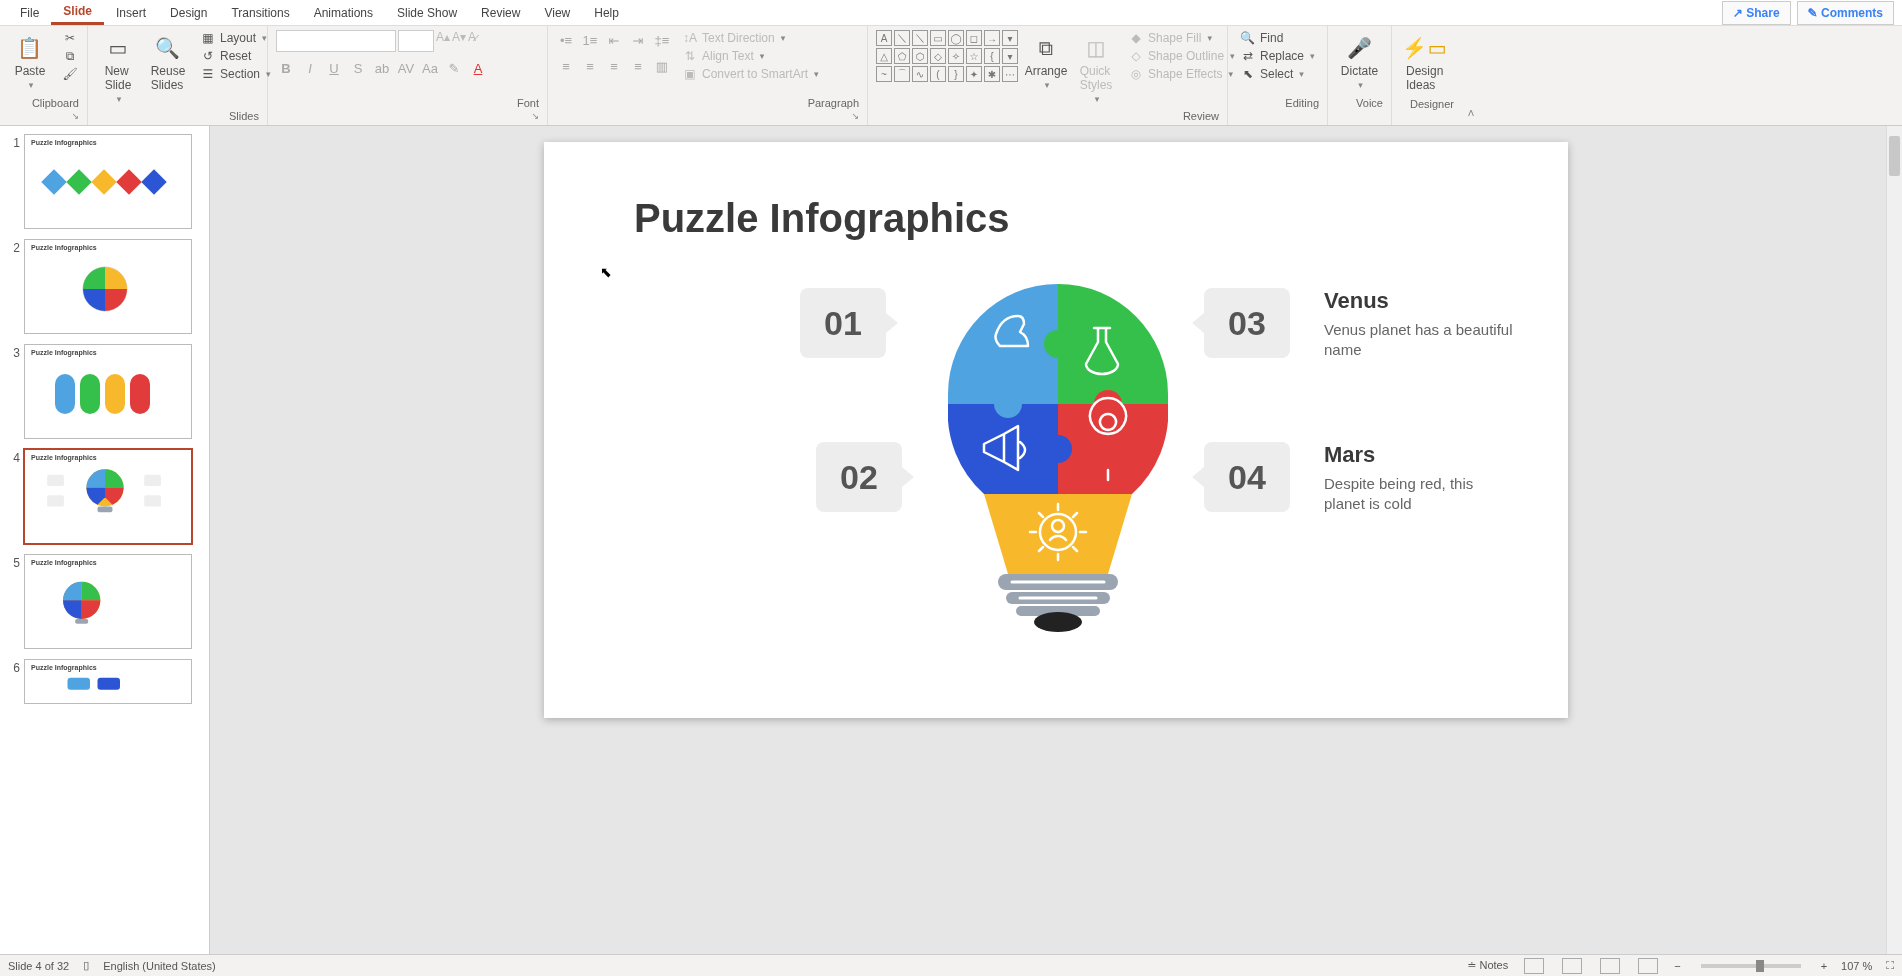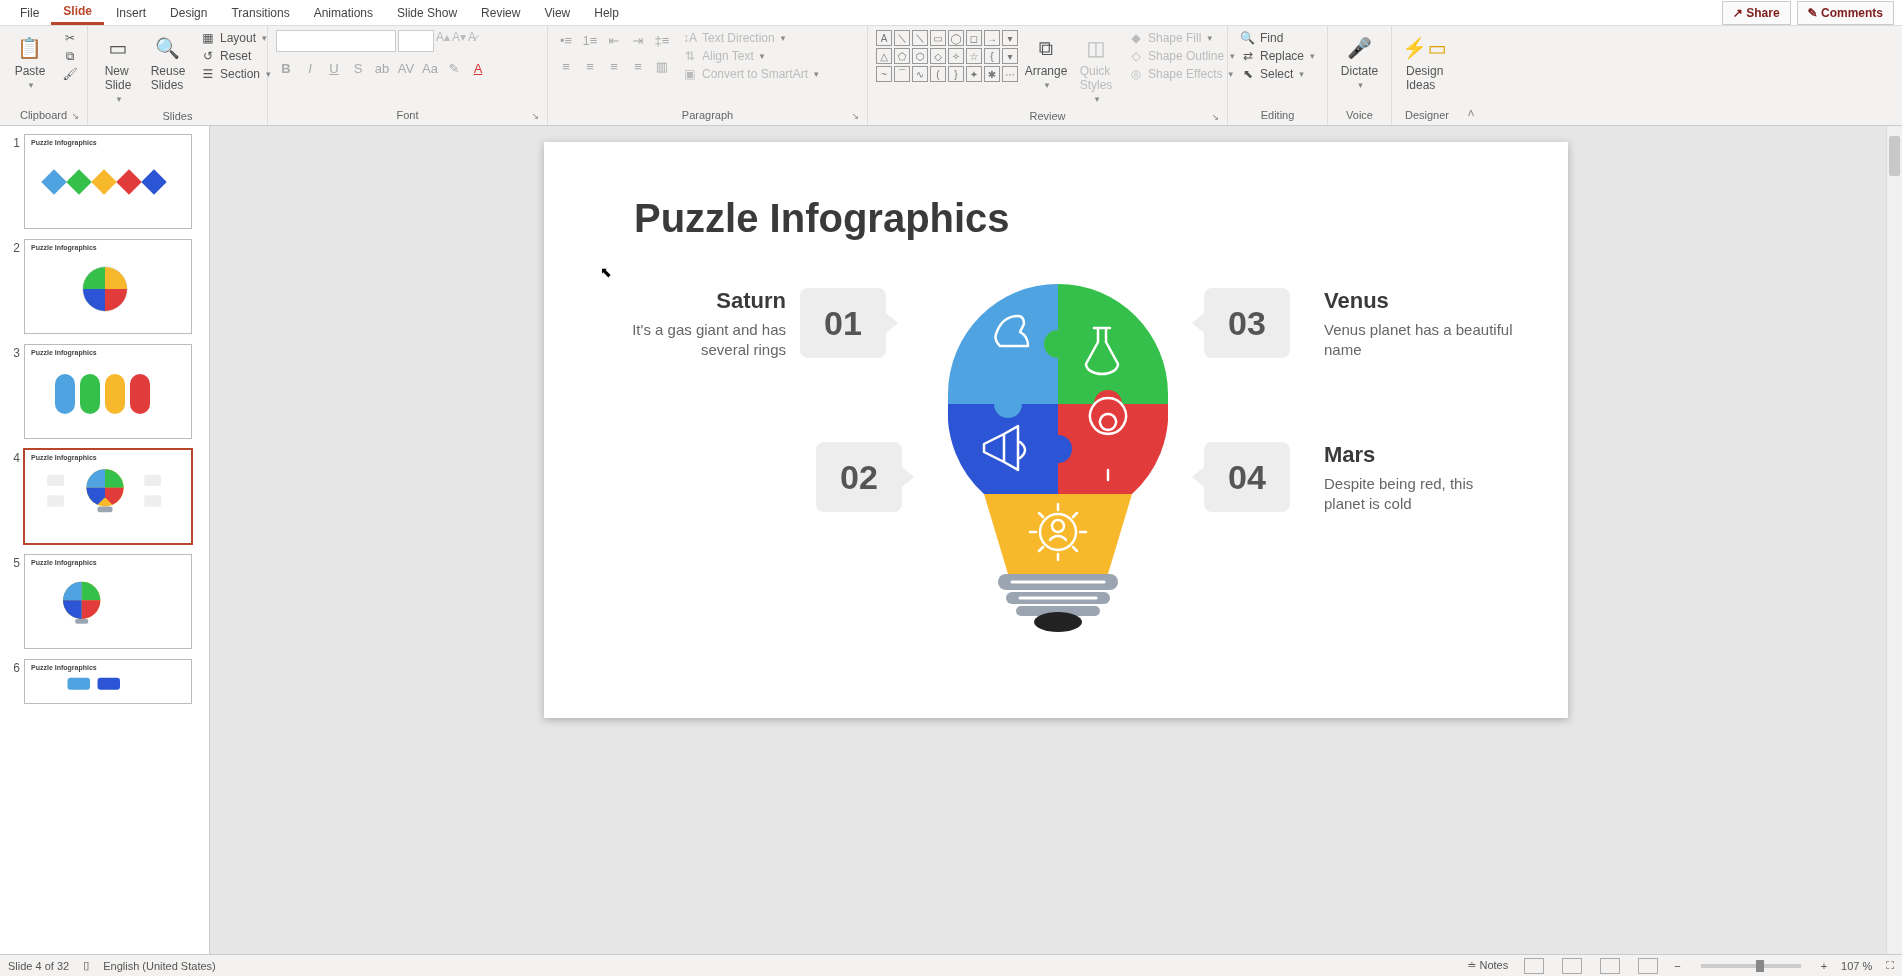--- a/index.html
+++ b/index.html
@@ -3,28 +3,28 @@
 <meta charset="utf-8">
 <style>
 * { margin: 0; padding: 0; box-sizing: border-box; font-family: "Segoe UI", Arial, sans-serif; }
 body { background: #e6e6e6; width: 1902px; height: 976px; overflow: hidden; font-size: 12px; color: #444; }
 
 
 .menubar { background: #fff; height: 26px; display: flex; align-items: center; padding: 0 8px; gap: 0; border-bottom: 1px solid #ddd; }
 .menubar .tab { padding: 4px 12px; cursor: pointer; }
 .menubar .tab.active { color: #b7472a; border-bottom: 3px solid #b7472a; font-weight: 600; }
 .menubar .spacer { flex: 1; }
-.menubar .share, .menubar .comments { color: #7f1d1d; font-weight: 600; padding: 4px 10px; border: 1px solid #ccc; margin-left: 6px; background: #fafafa; }
+.menubar .share, .menubar .comments { color: #3b82f6; font-weight: 600; padding: 4px 10px; border: 1px solid #ccc; margin-left: 6px; background: #fafafa; }
 
 
 .ribbon-wrap { background: #f3f2f1; border-bottom: 1px solid #ccc; height: 100px; display: flex; }
 .ribbon { display: flex; flex: 1; }
 .group { border-right: 1px solid #ddd; padding: 4px 8px 0 8px; display: flex; flex-direction: column; justify-content: space-between; }
 .group-body { display: flex; align-items: flex-start; gap: 6px; flex: 1; }
-.group-label { text-align: center; font-size: 11px; color: #666; padding: 2px 0 4px 0; position: relative; }
+.group-label { text-align: right; font-size: 11px; color: #666; padding: 2px 0 16px 0; position: relative; }
 .group-label .launcher { position: absolute; right: 0; bottom: 4px; font-size: 9px; color: #888; }
 .col { display: flex; flex-direction: column; gap: 2px; }
 .bigbtn { display: flex; flex-direction: column; align-items: center; justify-content: center; padding: 4px 6px; min-width: 44px; gap: 2px; color: #555; }
 .bigbtn .ico { width: 28px; height: 28px; display: flex; align-items: center; justify-content: center; font-size: 20px; }
 .smallrow { display: flex; align-items: center; gap: 4px; padding: 1px 4px; color: #555; white-space: nowrap; }
 .smallrow .ico { width: 16px; text-align: center; }
 .disabled { color: #bbb !important; }
 .row-btns { display: flex; gap: 4px; }
 .row-btns .b { width: 20px; height: 20px; display: flex; align-items: center; justify-content: center; border: 1px solid transparent; font-size: 13px; color: #aaa; }
 .font-box { display: flex; gap: 2px; }
@@ -424,24 +424,20 @@
         </svg>
       </div>
     </div>
   </div>
 
   <div class="editor">
     <div class="slide-stage">
       <div class="slide">
         <h1>Puzzle Infographics</h1>
 
-        <div class="info-block left" style="left:52px; top:146px">
-          <div class="h">Saturn</div>
-          <div class="d">It's a gas giant and has several rings</div>
-        </div>
         <div class="num-badge pt-right" style="left:256px; top:146px">01</div>
 
         <div class="num-badge pt-right" style="left:272px; top:300px">02</div>
 
         <div class="num-badge pt-left" style="left:660px; top:146px">03</div>
         <div class="info-block right" style="left:780px; top:146px">
           <div class="h">Venus</div>
           <div class="d">Venus planet has a beautiful name</div>
         </div>
 

